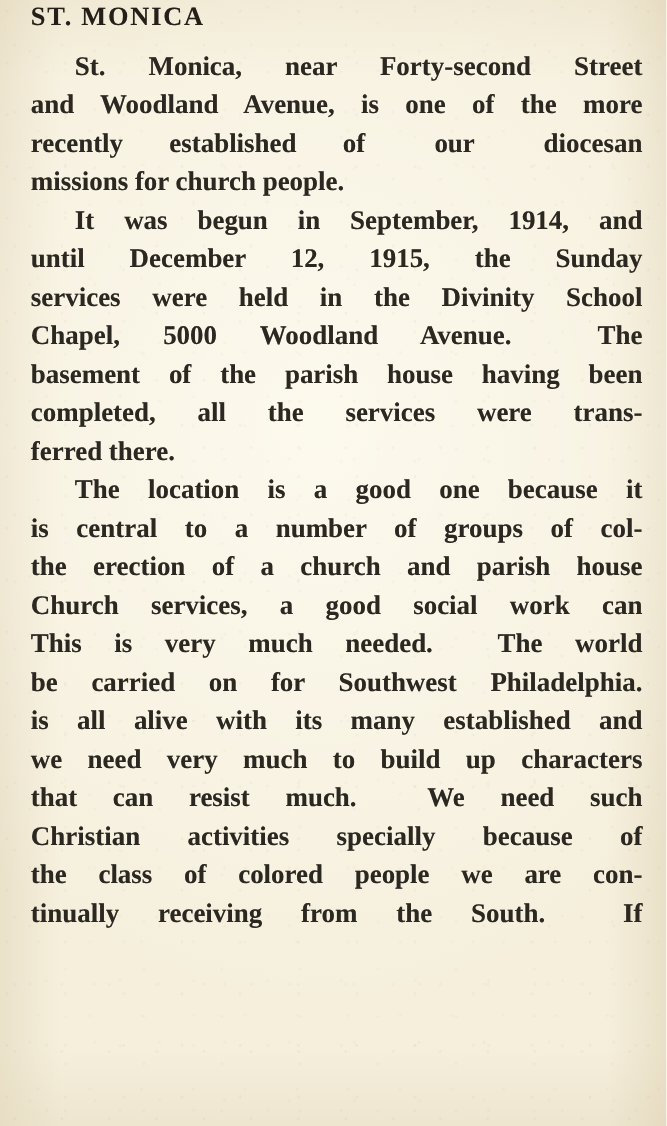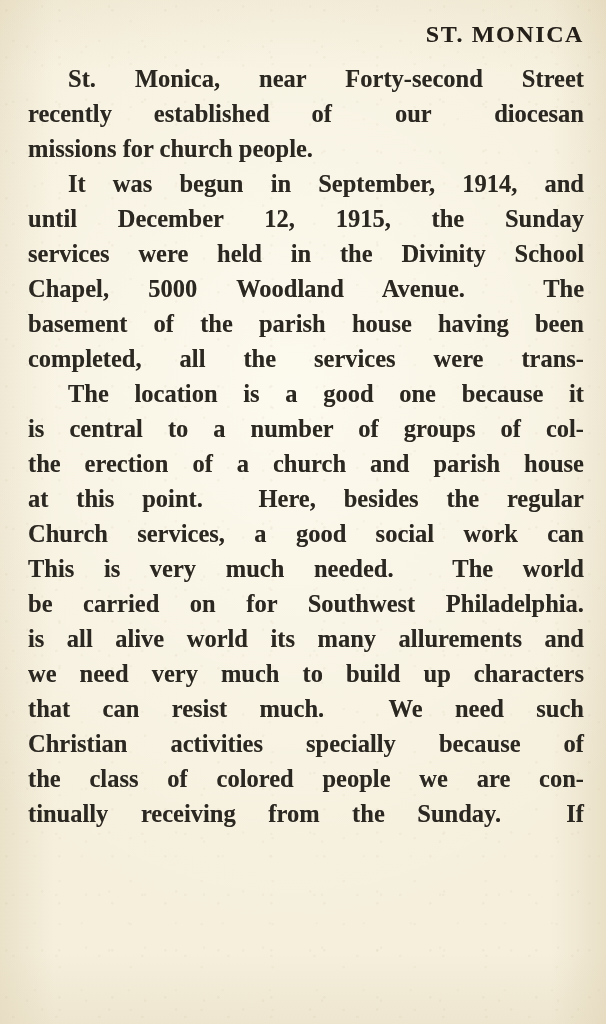--- a/index.html
+++ b/index.html
@@ -51,22 +51,22 @@
   
   #text-block {
     position: absolute;
     left: 28px;
     top: 0;
     width: 556px;   
   }
 
   #page-title {
     margin: 0;
-    padding-top: 22px;
-    text-align: right;
+    padding-top: 4px;
+    text-align: left;
     font-size: 24px;
     font-weight: bold;
     letter-spacing: 1.6px;
     line-height: 1;
     color: #241f19;
   }
 
   .para {
     margin: 0;
     font-size: 24.5px;
@@ -103,43 +103,44 @@
 
   <div id="paper-tone"></div>
   <div id="paper-grain"></div>
 
   <div id="text-block">
 
     <h1 id="page-title">ST. MONICA</h1>
 
     <p class="para" id="para-1">
       <span class="ln indent">St.  Monica,  near  Forty-second  Street</span>
+      <span class="ln">and Woodland Avenue, is one of the more</span>
       <span class="ln">recently  established  of   our   diocesan</span>
       <span class="ln last">missions for church people.</span>
     </p>
 
     <p class="para" id="para-2">
       <span class="ln indent">It  was  begun  in  September,  1914,  and</span>
       <span class="ln">until   December   12,   1915,   the   Sunday</span>
       <span class="ln">services  were  held  in  the  Divinity  School</span>
       <span class="ln">Chapel,  5000  Woodland  Avenue.    The</span>
       <span class="ln">basement of the parish house having been</span>
       <span class="ln">completed,  all  the  services  were  trans-</span>
+      <span class="ln last">ferred there.</span>
     </p>
 
     <p class="para" id="para-3">
       <span class="ln indent">The  location  is  a  good  one  because  it</span>
       <span class="ln">is  central  to  a  number  of  groups  of  col-</span>
       <span class="ln">the  erection  of  a  church  and  parish  house</span>
-      <span class="ln">at  this  point.    Here,  besides  the  regular</span>
       <span class="ln">Church  services,  a  good  social  work  can</span>
       <span class="ln">This  is  very  much  needed.    The  world</span>
       <span class="ln">be  carried  on  for  Southwest  Philadelphia.</span>
-      <span class="ln">is all alive world its many allurements and</span>
+      <span class="ln">is all alive with its many established and</span>
       <span class="ln">we need very much to build up characters</span>
       <span class="ln">that  can  resist  much.    We  need  such</span>
       <span class="ln">Christian  activities  specially  because  of</span>
       <span class="ln">the  class  of  colored  people  we  are  con-</span>
-      <span class="ln">tinually  receiving  from  the  Sunday.    If</span>
+      <span class="ln">tinually  receiving  from  the  South.    If</span>
     </p>
 
   </div>
 </div>
 
 </body></html>

